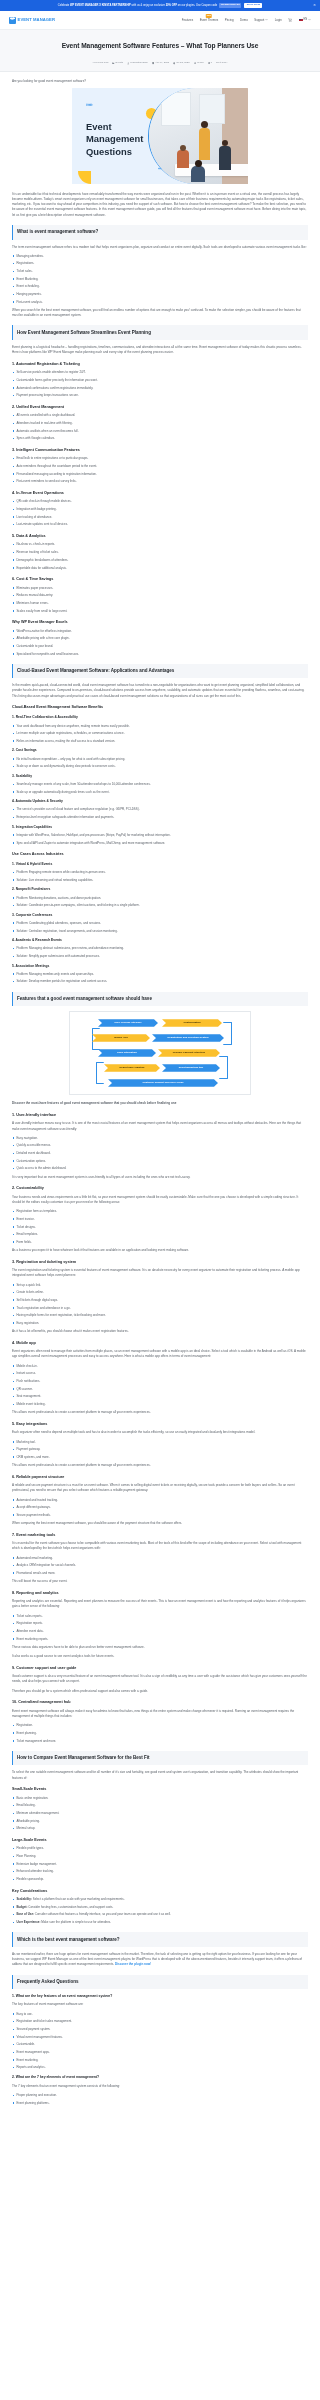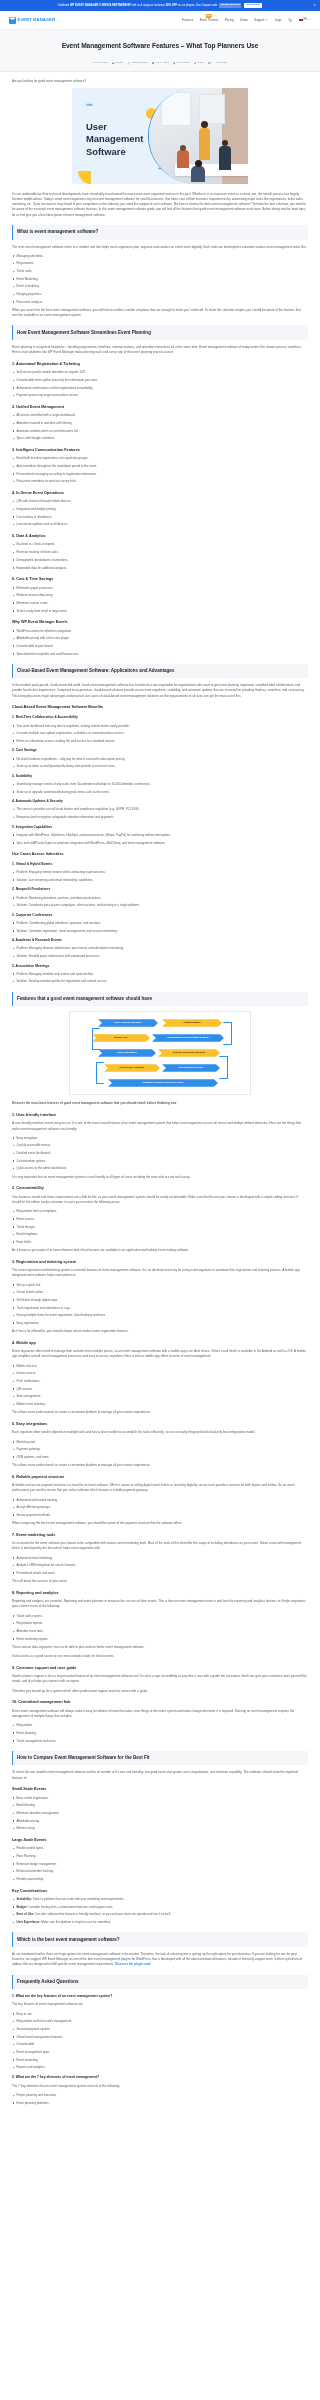--- a/index.html
+++ b/index.html
@@ -377,21 +377,21 @@
 </div>
 
 <div class="wrap">
 
   <p class="lead">Are you looking for good event management software?</p>
 
   <div class="hero-fig">
     <div class="hero-img">
       <span class="quotes-tl">›››››</span>
       <span class="dot-y"></span>
-      <h2>User Management Software</h2>
+      <h2>Event Management Questions</h2>
       <span class="quotes-bl">‹‹‹‹‹</span>
       <span class="quarter-y"></span>
       <span class="photo-wrap">
         <span class="photo"></span>
         <span class="ph-wall"></span>
         <span class="ph-win"></span>
         <span class="ph-win2"></span>
         <span class="ph-table"></span>
         <span class="ph-p3"></span>
         <span class="ph-p1"></span>

